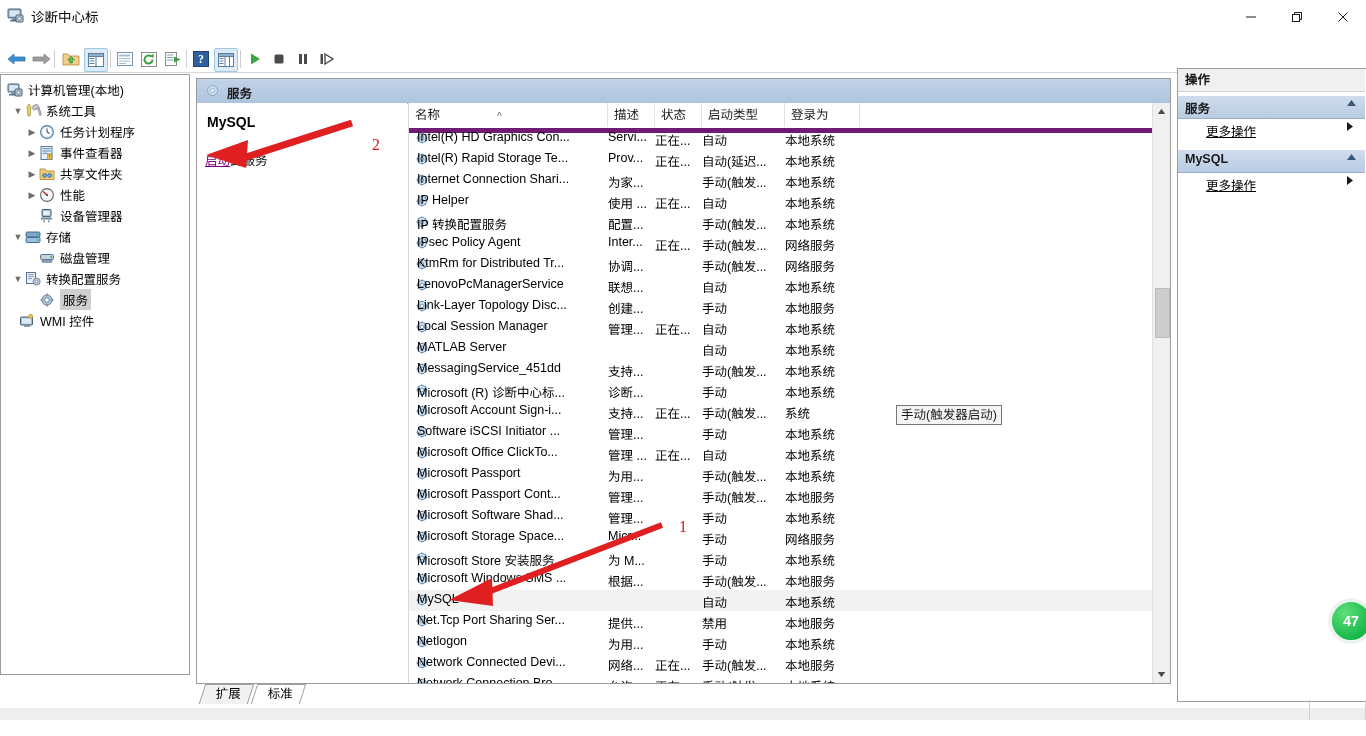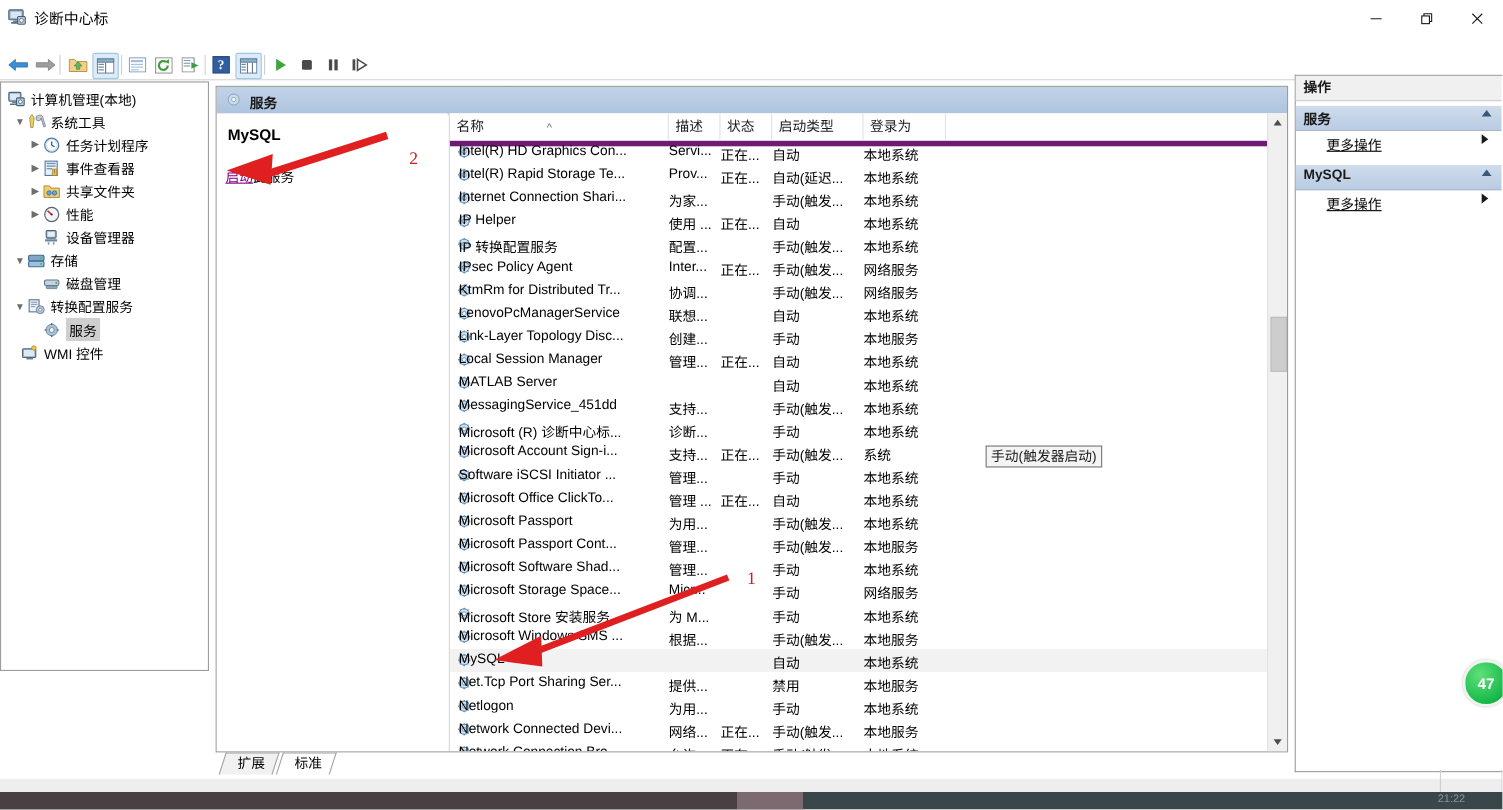--- a/index.html
+++ b/index.html
@@ -49,21 +49,21 @@
   }
   .tb{
     position:absolute;top:2px;width:22px;height:22px;
     display:flex;align-items:center;justify-content:center;cursor:default;
   }
   .tb.framed{border:1px solid #9ec9e3;background:#dcebf7;border-radius:2px;}
   .tb-sep{position:absolute;top:4px;width:1px;height:18px;background:#cfcfcf;}
 
   
   .pane-left{
-    position:absolute;left:0;top:74px;width:190px;height:536px;
+    position:absolute;left:0;top:74px;width:190px;height:601px;
     background:#ffffff;border:1px solid #9c9c9c;border-top:1px solid #9c9c9c;
     box-sizing:border-box;overflow:hidden;
   }
   .tree{padding:4px 0 0 0;}
   .tnode{
     position:relative;height:21px;display:flex;align-items:center;
     font-size:12.5px;white-space:nowrap;cursor:default;
   }
   .tnode .twist{
     width:14px;height:14px;display:inline-flex;align-items:center;justify-content:center;
@@ -1192,19 +1192,14 @@
     </g>
   </svg>
   <div class="anno-num" style="left:372px;top:136px;">2</div>
   <div class="anno-num" style="left:679px;top:518px;">1</div>
 
   <div class="badge">47</div>
 
   <div class="below-window"></div>
   <div class="win-edge-r"></div>
   <div class="win-edge-r2"></div>
-  <div class="desk-strip">
-    <div class="s1"></div>
-    <div class="s2"></div>
-    <div class="clock">21:22</div>
-  </div>
 
 </div>
 
 </body></html>

